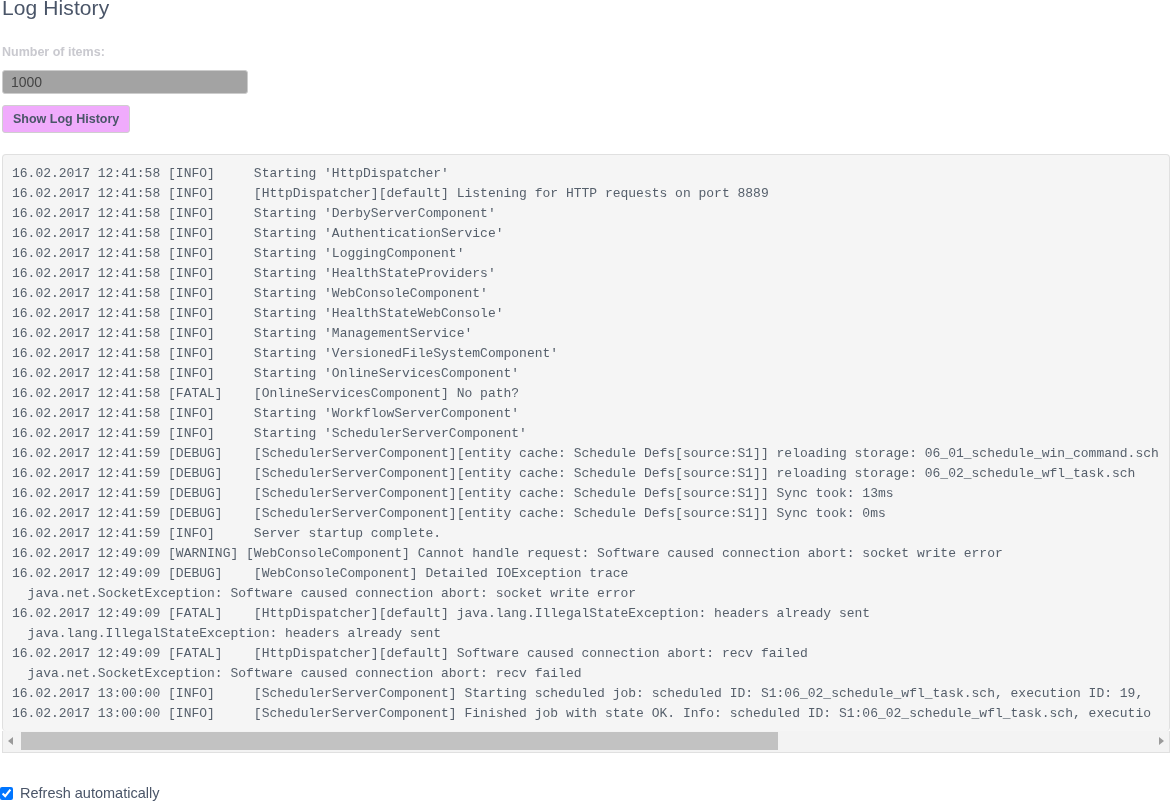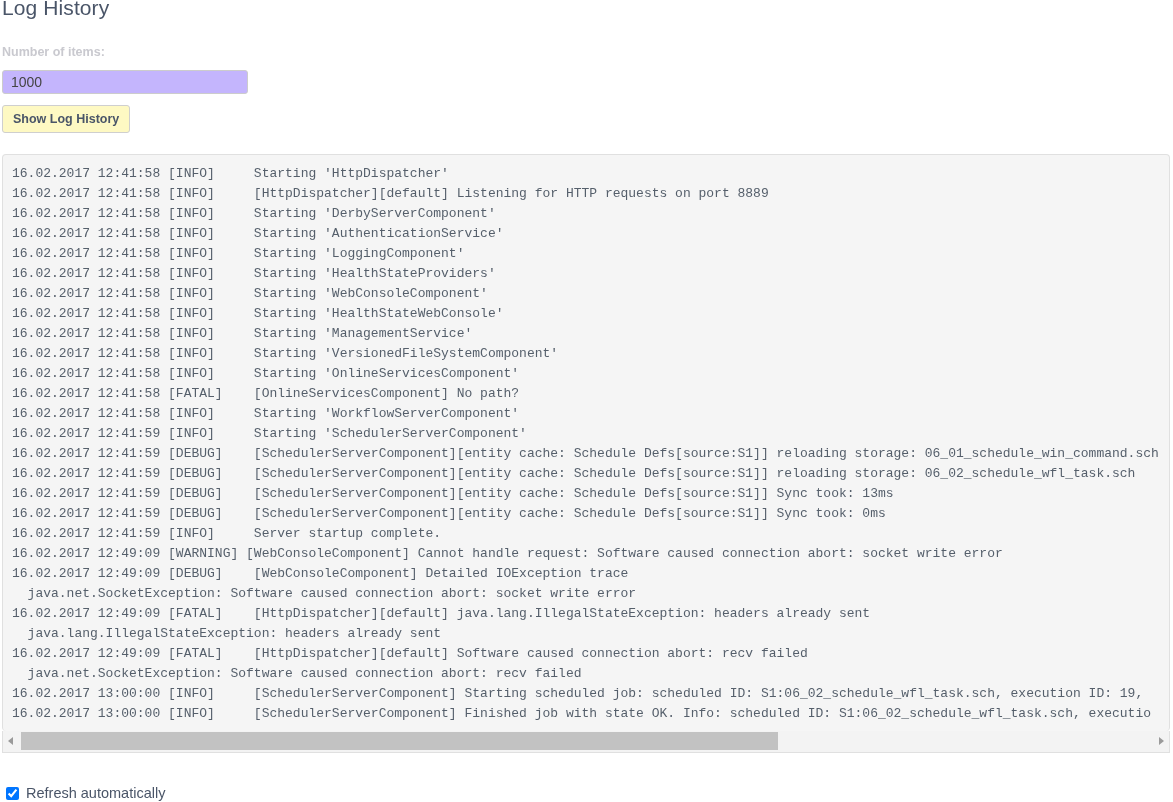--- a/index.html
+++ b/index.html
@@ -55,38 +55,38 @@
     position: absolute;
     left: 2px;
     top: 70px;
     width: 246px;
     height: 24px;
     box-sizing: border-box;
     padding: 2px 8px;
     font-family: "Liberation Sans", sans-serif;
     font-size: 14px;
     color: #444444;
-    background: #c4b5fd;
+    background: #a3a3a3;
     border: 1px solid #cccccc;
     border-radius: 3px;
     outline: none;
   }
 
   .show-button {
     position: absolute;
     left: 2px;
     top: 105px;
     height: 28px;
     box-sizing: border-box;
     padding: 0 10px;
     font-family: "Liberation Sans", sans-serif;
     font-size: 12.5px;
     font-weight: bold;
     color: #4a5568;
-    background: #fef9c3;
+    background: #f0abfc;
     border: 1px solid #cfcfcf;
     border-radius: 3px;
     cursor: pointer;
     line-height: 26px;
     white-space: nowrap;
   }
 
   
   .log-panel {
     position: absolute;
@@ -170,21 +170,20 @@
   }
 
   
   .refresh-row {
     position: absolute;
     left: 0;
     top: 784px;
     display: flex;
     align-items: center;
     height: 18px;
-    padding-left: 6px;
   }
   .refresh-checkbox {
     margin: 0 0 0 0;
     width: 13px;
     height: 13px;
     cursor: pointer;
   }
   .refresh-label {
     font-size: 14.5px;
     color: #4a5568;

